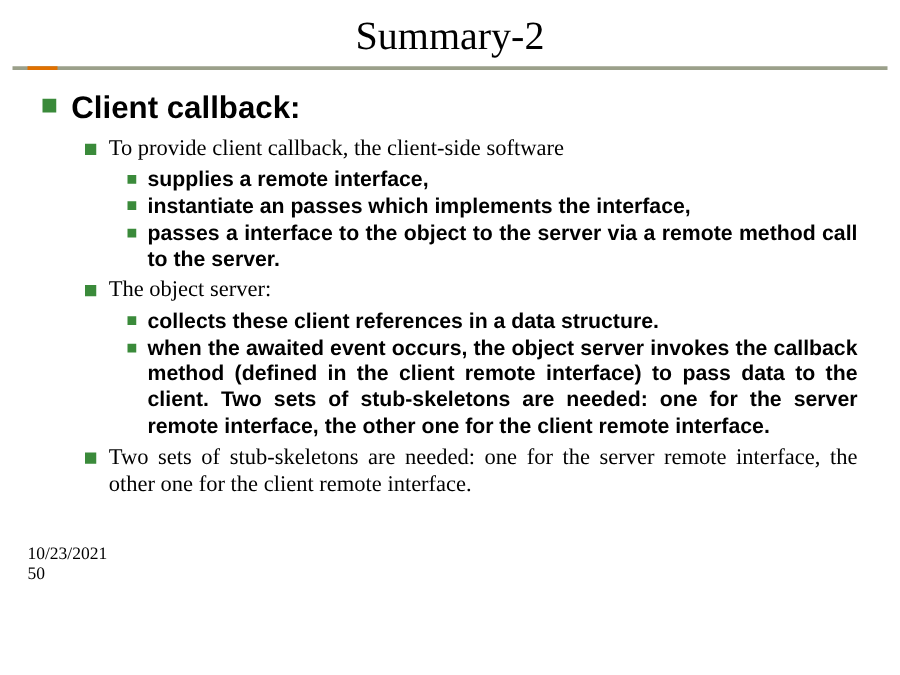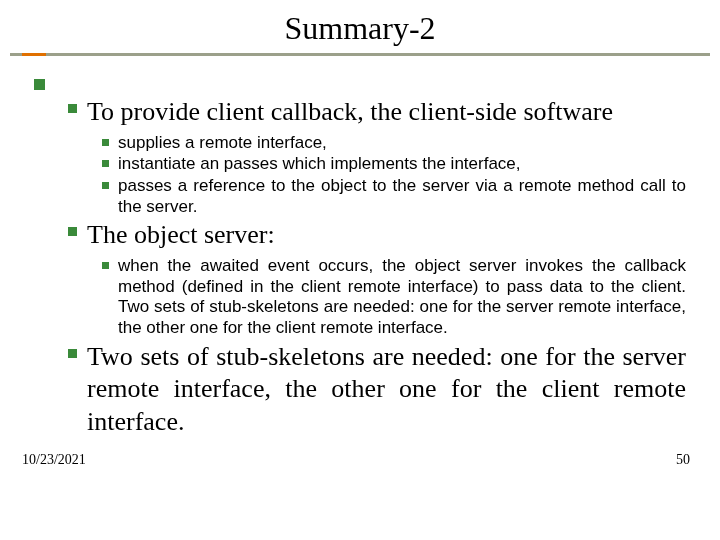--- a/index.html
+++ b/index.html
@@ -62,77 +62,84 @@
   }
   .l2 .bullet { width: 9px; height: 9px; margin-top: 8px; margin-right: 10px; }
   .l3 .bullet { width: 7px; height: 7px; margin-top: 6px; margin-right: 9px; }
   .t1 {
     font-family: Arial, Helvetica, sans-serif;
     font-weight: bold;
     font-size: 25px;
     line-height: 1.2;
   }
   .t2 {
-    font-size: 26px;
+    font-size: 18px;
     line-height: 1.25;
     flex: 1;
   }
   .t3 {
     font-family: Arial, Helvetica, sans-serif;
     font-size: 17px;
     line-height: 1.22;
     text-align: justify;
     flex: 1;
+    font-weight: bold;
   }
   .footer {
     position: absolute;
     bottom: 12px;
     left: 0; right: 0;
     font-size: 14px;
     display: flex;
     justify-content: space-between;
     padding: 0 30px 0 22px;
+    flex-direction: column;
   }
 </style>
 </head>
 <body>
 
 <div class="slide">
   <div class="title">Summary-2</div>
   <div class="rule">
     <div class="bar"></div>
     <div class="notch"></div>
   </div>
 
   <div class="content">
 
     <div class="l1">
       <div class="bullet"></div>
+      <div class="t1">Client callback:</div>
     </div>
 
     <div class="l2">
       <div class="bullet"></div>
       <div class="t2">To provide client callback, the client-side software</div>
     </div>
     <div class="l3">
       <div class="bullet"></div>
       <div class="t3">supplies a remote interface,</div>
     </div>
     <div class="l3">
       <div class="bullet"></div>
       <div class="t3">instantiate an passes which implements the interface,</div>
     </div>
     <div class="l3">
       <div class="bullet"></div>
-      <div class="t3">passes a reference to the object to the server via a remote method  call to the server.</div>
+      <div class="t3">passes a interface to the object to the server via a remote method  call to the server.</div>
     </div>
 
     <div class="l2" style="">
       <div class="bullet"></div>
       <div class="t2">The object server:</div>
+    </div>
+    <div class="l3">
+      <div class="bullet"></div>
+      <div class="t3">collects these client references in a data structure.</div>
     </div>
     <div class="l3">
       <div class="bullet"></div>
       <div class="t3">when the awaited event occurs, the object server invokes the callback method (defined in the client remote interface) to pass data to the client. Two sets of stub-skeletons are needed: one for the server remote interface, the other one for the client remote interface.</div>
     </div>
 
     <div class="l2" style="">
       <div class="bullet"></div>
       <div class="t2" style="text-align:justify">Two sets of stub-skeletons are needed: one for the server remote interface, the other one for the client remote interface.</div>
     </div>

